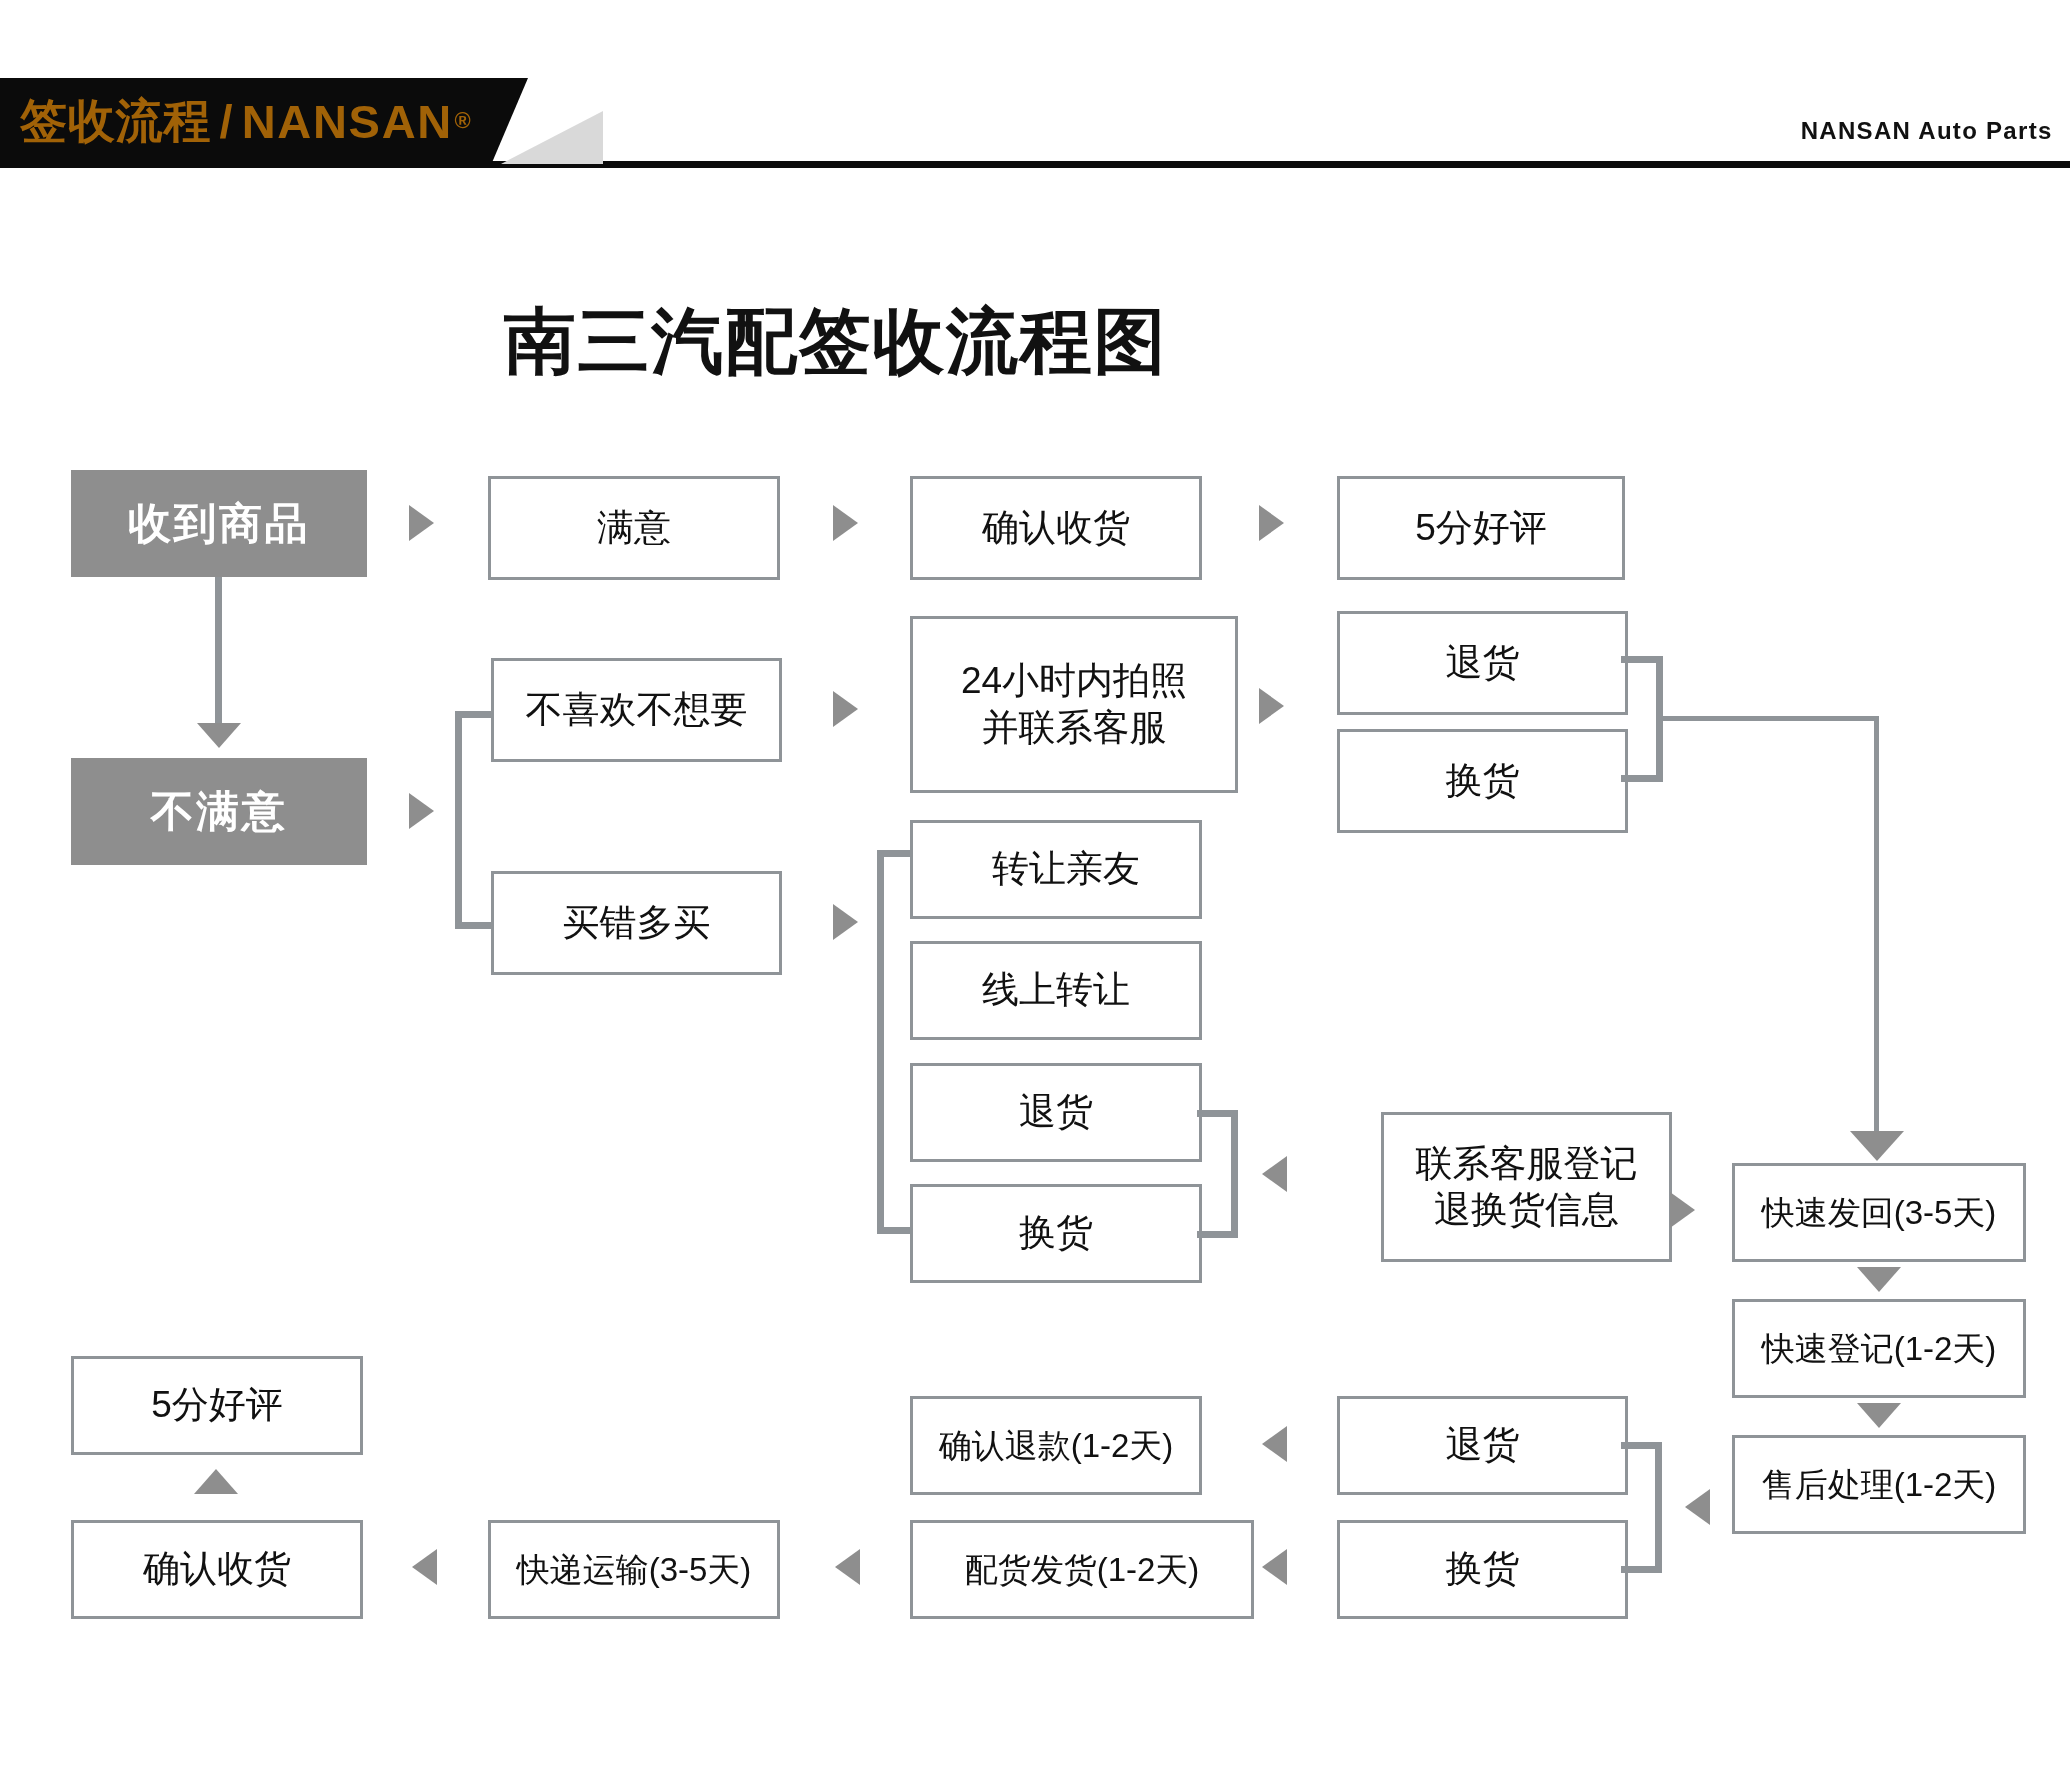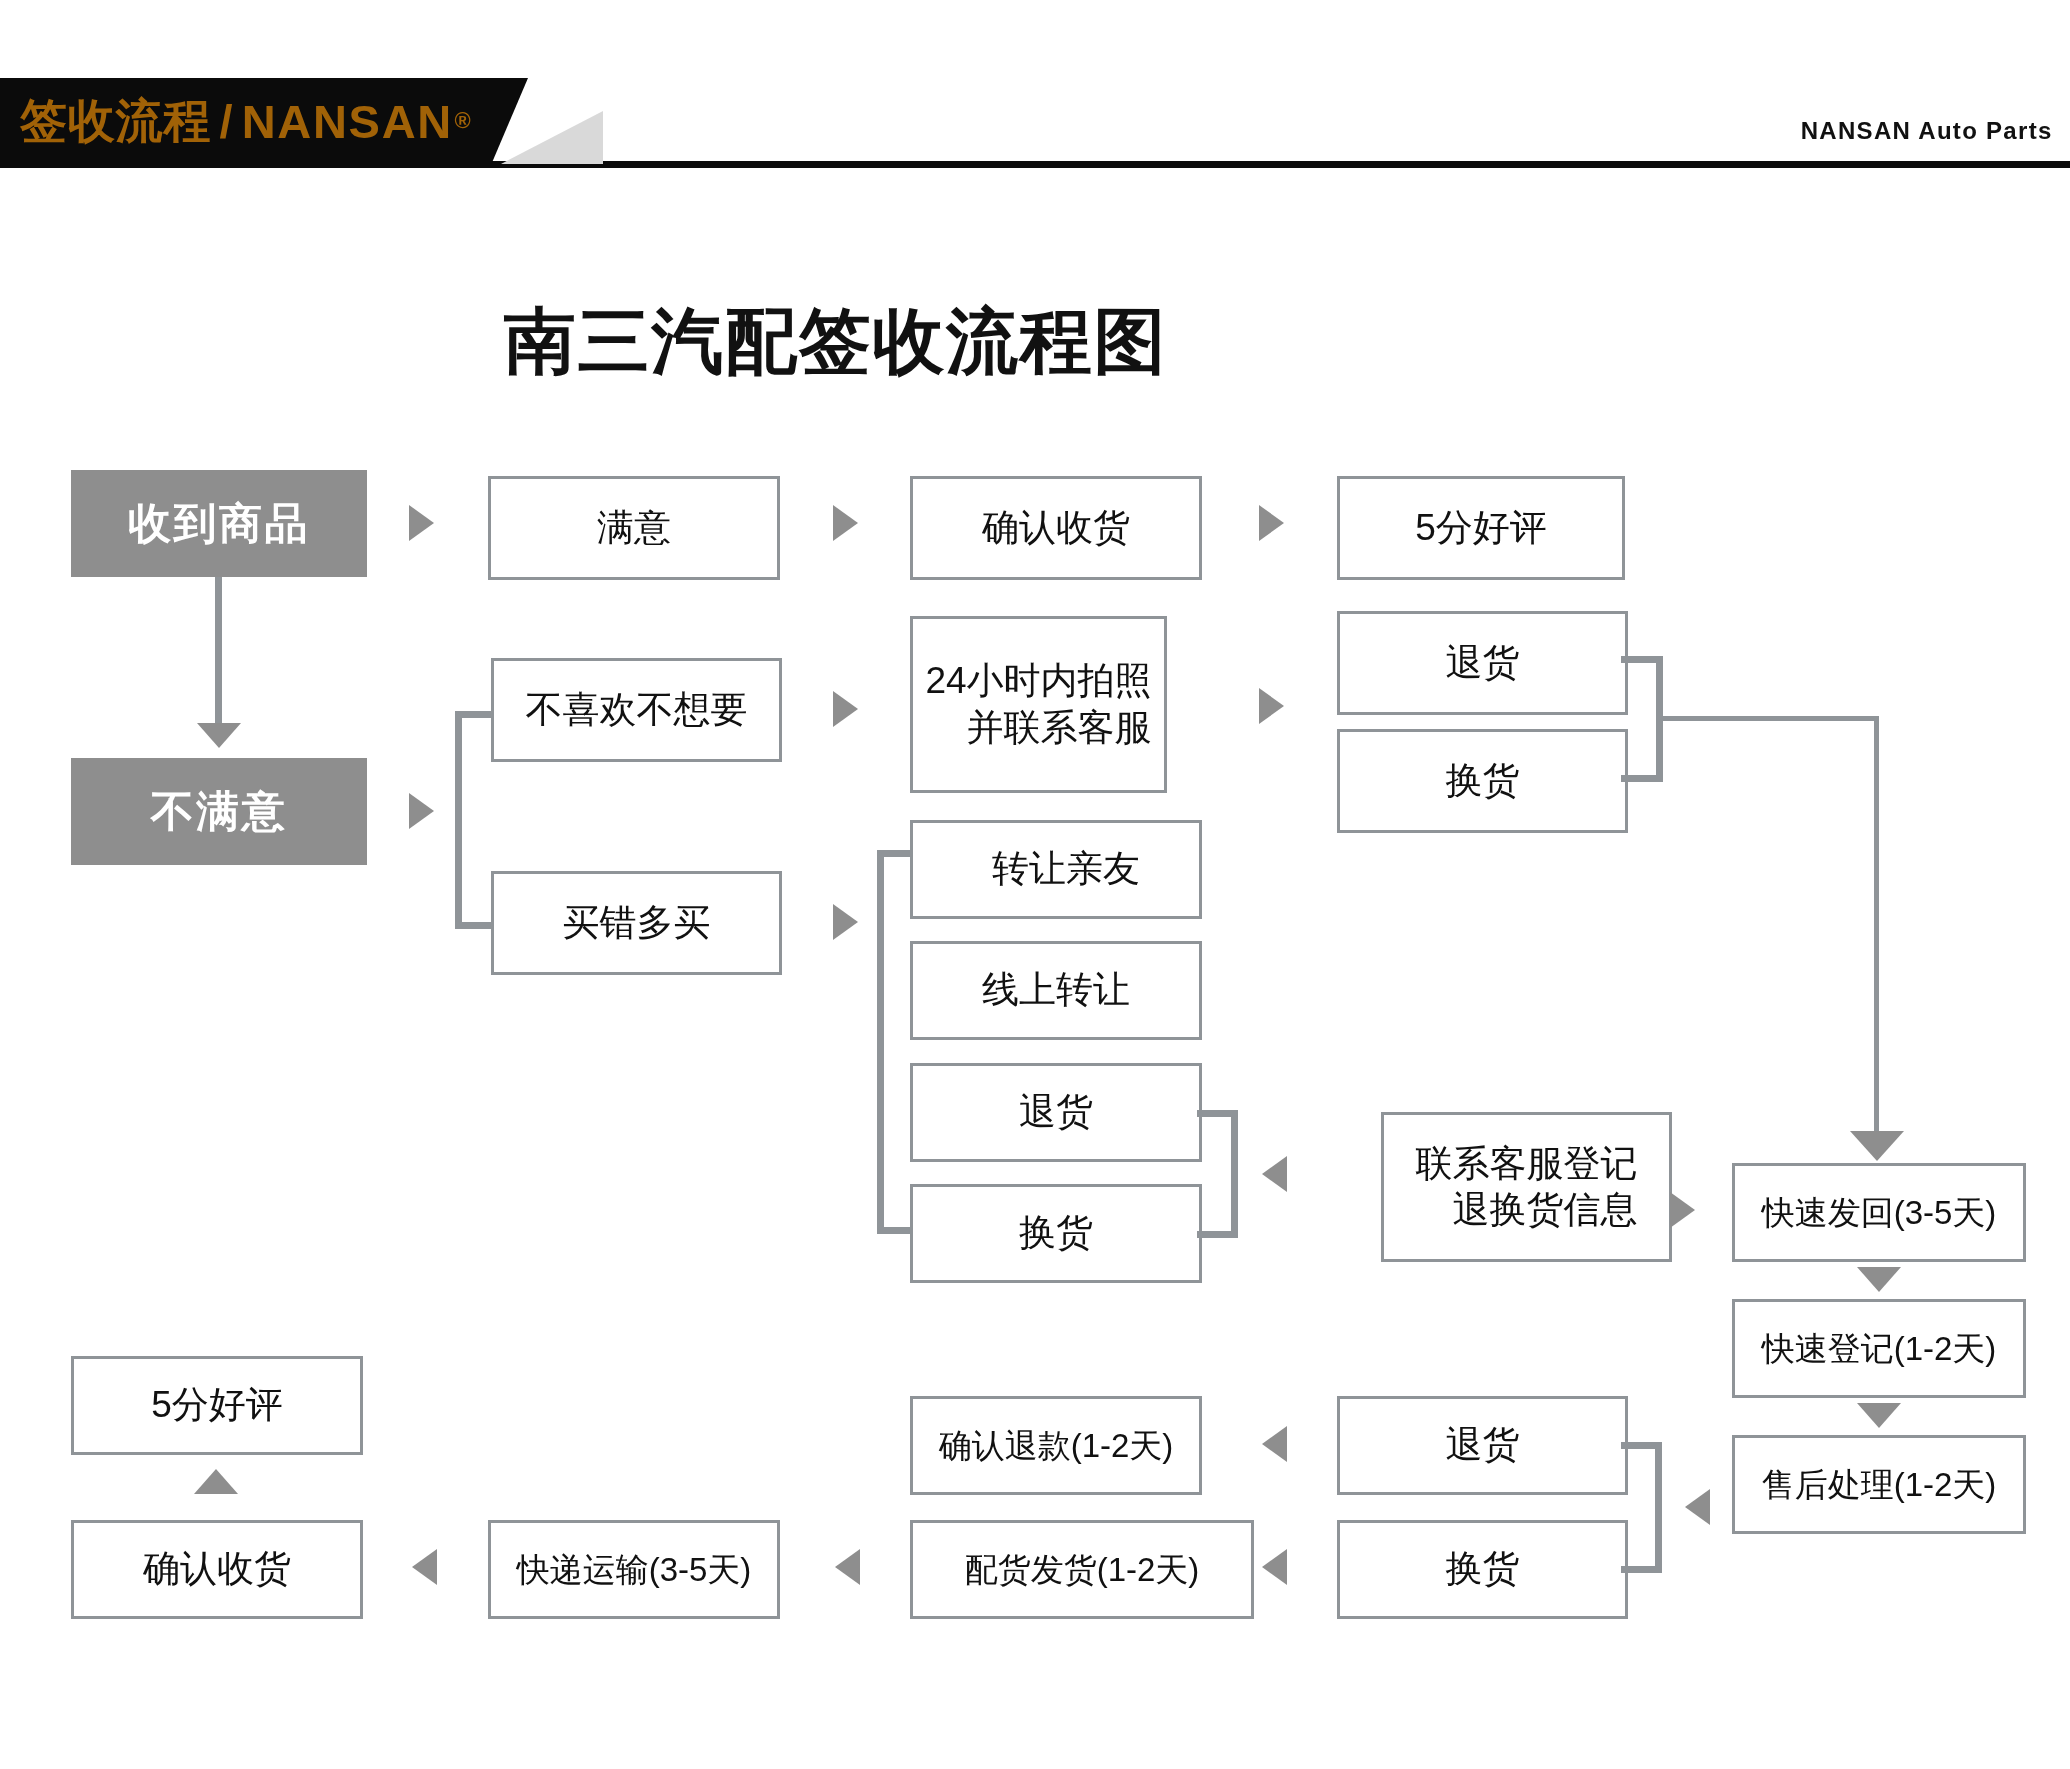--- a/index.html
+++ b/index.html
@@ -50,21 +50,21 @@
     text-align:center;font-size:72px;font-weight:bold;color:#111;
     letter-spacing:1.7px;
   }
   
   .main-title span{display:inline-block;transform:translateX(-200px);}
 
   
   .node{
     position:absolute;box-sizing:border-box;
     display:flex;align-items:center;justify-content:center;
-    text-align:right;line-height:1.25;
+    text-align:center;line-height:1.25;
     font-size:37px;color:#111;
     background:#ffffff;border:3.3px solid #8f9498;
     white-space:pre-line;
   }
   .node.filled{
     background:#8e8e8e;border:none;color:#ffffff;
     font-size:43px;font-weight:bold;letter-spacing:2.5px;
   }
   .node.small{font-size:33px;}
 
@@ -112,21 +112,21 @@
   <div class="ln" style="left:455px;top:711px;width:6.7px;height:217px;"></div>
   <div class="ln" style="left:455px;top:711px;width:38px;height:6.7px;"></div>
   <div class="ln" style="left:455px;top:922px;width:38px;height:6.7px;"></div>
 
   <div class="node" style="left:491px;top:658px;width:291px;height:104px;">不喜欢不想要</div>
   <div class="arw r" style="left:833px;top:691px;"></div>
 
   <div class="node" style="left:491px;top:871px;width:291px;height:104px;">买错多买</div>
   <div class="arw r" style="left:833px;top:904px;"></div>
 
-  <div class="node" style="left:910px;top:616px;width:257px;height:177px;">24小时内拍照
+  <div class="node" style="left:910px;top:616px;width:328px;height:177px;">24小时内拍照
 并联系客服</div>
   <div class="arw r" style="left:1259px;top:688px;"></div>
 
   <div class="node" style="left:1337px;top:611px;width:291px;height:104px;">退货</div>
   <div class="node" style="left:1337px;top:729px;width:291px;height:104px;">换货</div>
 
   <div class="ln" style="left:1621px;top:656px;width:42px;height:6.7px;"></div>
   <div class="ln" style="left:1621px;top:775px;width:42px;height:6.7px;"></div>
   <div class="ln" style="left:1656px;top:656px;width:6.7px;height:125px;"></div>
   <div class="ln" style="left:1656px;top:716px;width:222px;height:5px;"></div>

